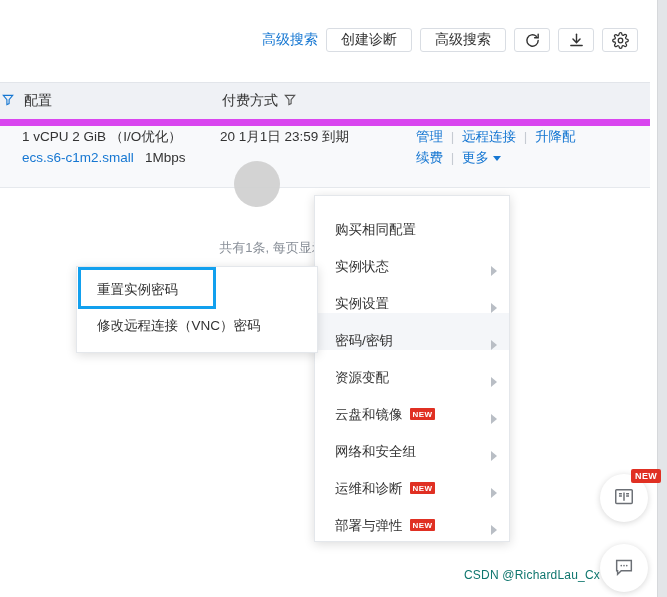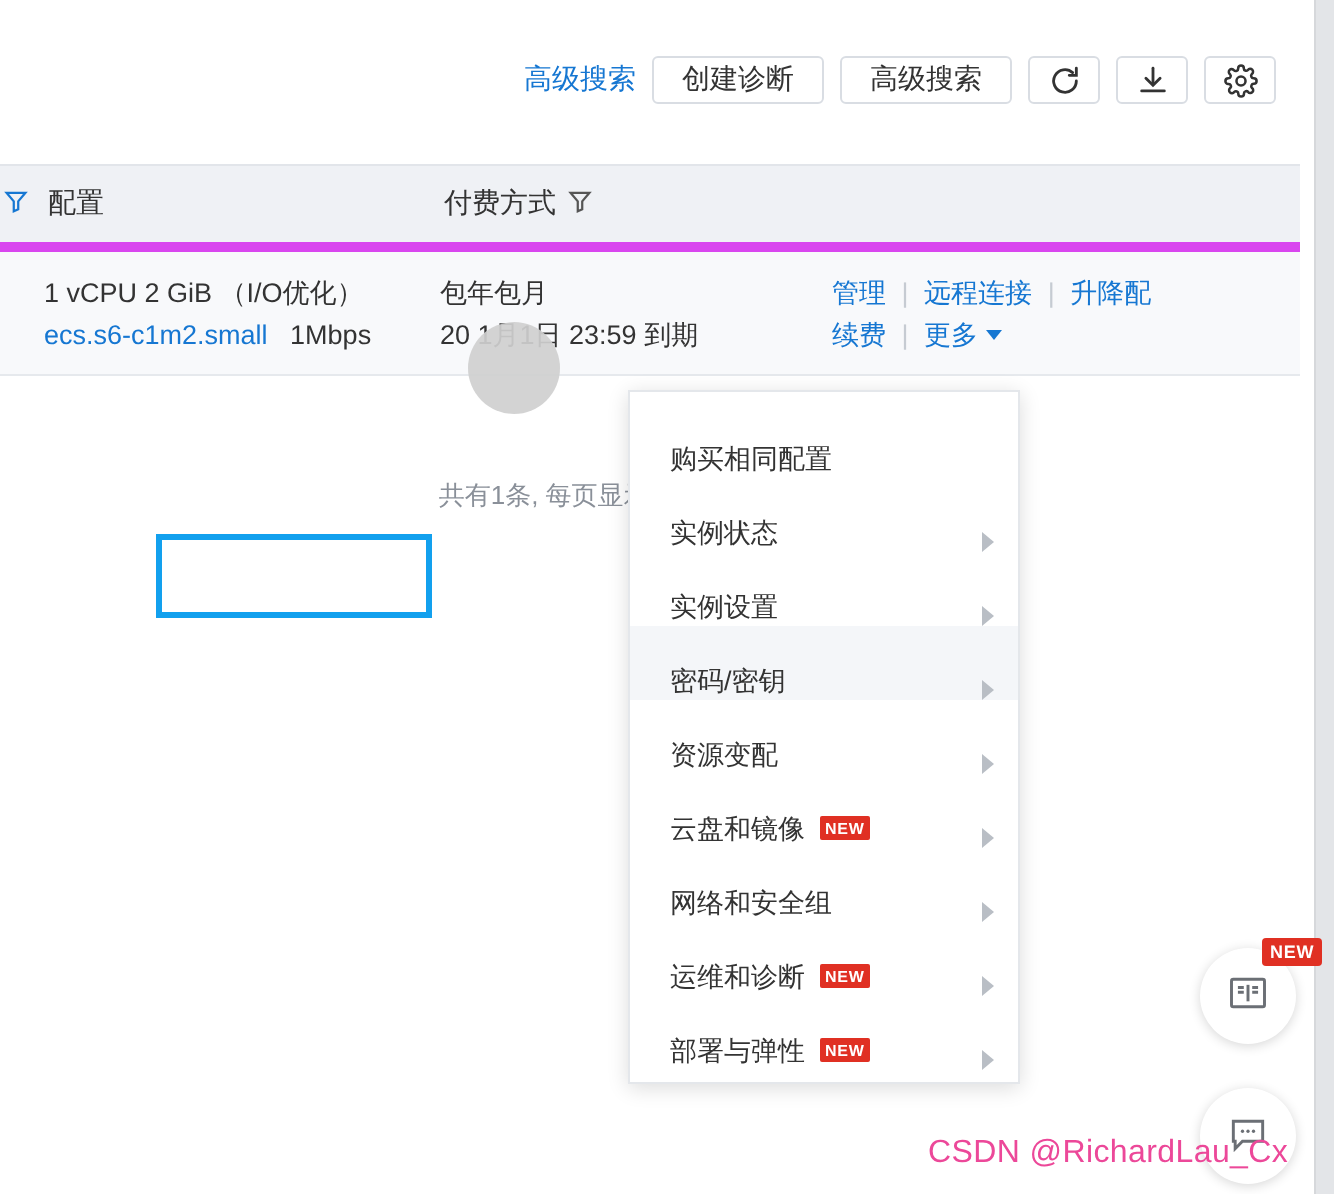--- a/index.html
+++ b/index.html
@@ -63,41 +63,41 @@
 
   
   .table {
     position: absolute; left: 0; top: 82px;
     width: 650px;
   }
   .thead {
     height: 44px;
     background: #eff1f5;
     border-top: 1px solid #e2e5ea;
-    border-bottom: 5px solid #d946ef;
+    border-bottom: 7px solid #d946ef;
     display: flex; align-items: center;
     box-sizing: border-box;
     text-align: right;
   }
   .th {
     font-size: 14px;
     color: #333333;
     display: flex; align-items: center;
     gap: 6px;
   }
   .th.c-filtericon { width: 22px; justify-content: flex-start; padding-left: 2px; }
   .th.c-config { width: 198px; }
   .th.c-pay    { width: 196px; }
   .th.c-ops    { flex: 1; }
 
   .trow {
     height: 62px;
     background: #f8f9fb;
     border-bottom: 1px solid #e6e9ed;
-    display: flex; align-items: center;
+    display: flex; 
     box-sizing: border-box;
   }
   .td { font-size: 13.5px; color: #333333; box-sizing: border-box; }
   .td.c-spacer { width: 22px; }
   .td.c-config { width: 198px; line-height: 21px; }
   .td.c-pay    { width: 196px; line-height: 21px; }
   .td.c-ops    { flex: 1; line-height: 21px; }
   .blue { color: #1677d2; }
   .a-link { color: #1677d2; cursor: pointer; }
   .sep { color: #c6cbd2; margin: 0 4px; }
@@ -261,22 +261,22 @@
     padding: 1px 4px 0 4px;
     border-radius: 2px;
     letter-spacing: 0.4px;
     z-index: 26;
   }
 
   
   .watermark {
     position: absolute;
     left: 464px; top: 568px;
-    font-size: 16px;
-    color: #ec4899;
+    font-size: 12px;
+    color: #0f766e;
     letter-spacing: 0.2px;
     z-index: 70;
     white-space: nowrap;
   }
 </style>
 </head>
 <body>
 
 <div class="page">
 
@@ -336,21 +336,20 @@
     <div class="trow">
       <div class="td c-spacer"></div>
       <div class="td c-config">
         <div>1 vCPU 2 GiB （I/O优化）</div>
         <div>
           <span class="blue">ecs.s6-c1m2.small</span>
           &nbsp;&nbsp;<span>1Mbps</span>
         </div>
       </div>
       <div class="td c-pay">
-        <div>包年包月</div>
         <div>20    1月1日 23:59 到期</div>
       </div>
       <div class="td c-ops">
         <div>
           <span class="a-link">管理</span>
           <span class="sep">|</span>
           <span class="a-link">远程连接</span>
           <span class="sep">|</span>
           <span class="a-link">升降配</span>
         </div>
@@ -407,20 +406,28 @@
         <span class="badge-new">NEW</span>
         <span class="arrow-right"></span>
       </div>
       <div class="menu-item">
         <span class="mi-label">部署与弹性</span>
         <span class="badge-new">NEW</span>
         <span class="arrow-right"></span>
       </div>
     </div>
 
+  <div class="submenu" id="submenu-root">
+      <div class="submenu-item">
+        <span>重置实例密码</span>
+      </div>
+      <div class="submenu-item">
+        <span>修改远程连接（VNC）密码</span>
+      </div>
+    </div>
   <div class="highlight-box"></div>
 
   <div class="fab fab-doc">
     <span>
       <svg width="22" height="22" viewBox="0 0 24 24" fill="none" stroke="#6b6f75" stroke-width="1.6">
         <rect x="3" y="4" width="18" height="15" rx="1"></rect>
         <path d="M12 7v9"></path>
         <path d="M6.5 8.5h3.2M6.5 11h3.2M14.3 8.5h3.2M14.3 11h3.2"></path>
       </svg>
     </span>

